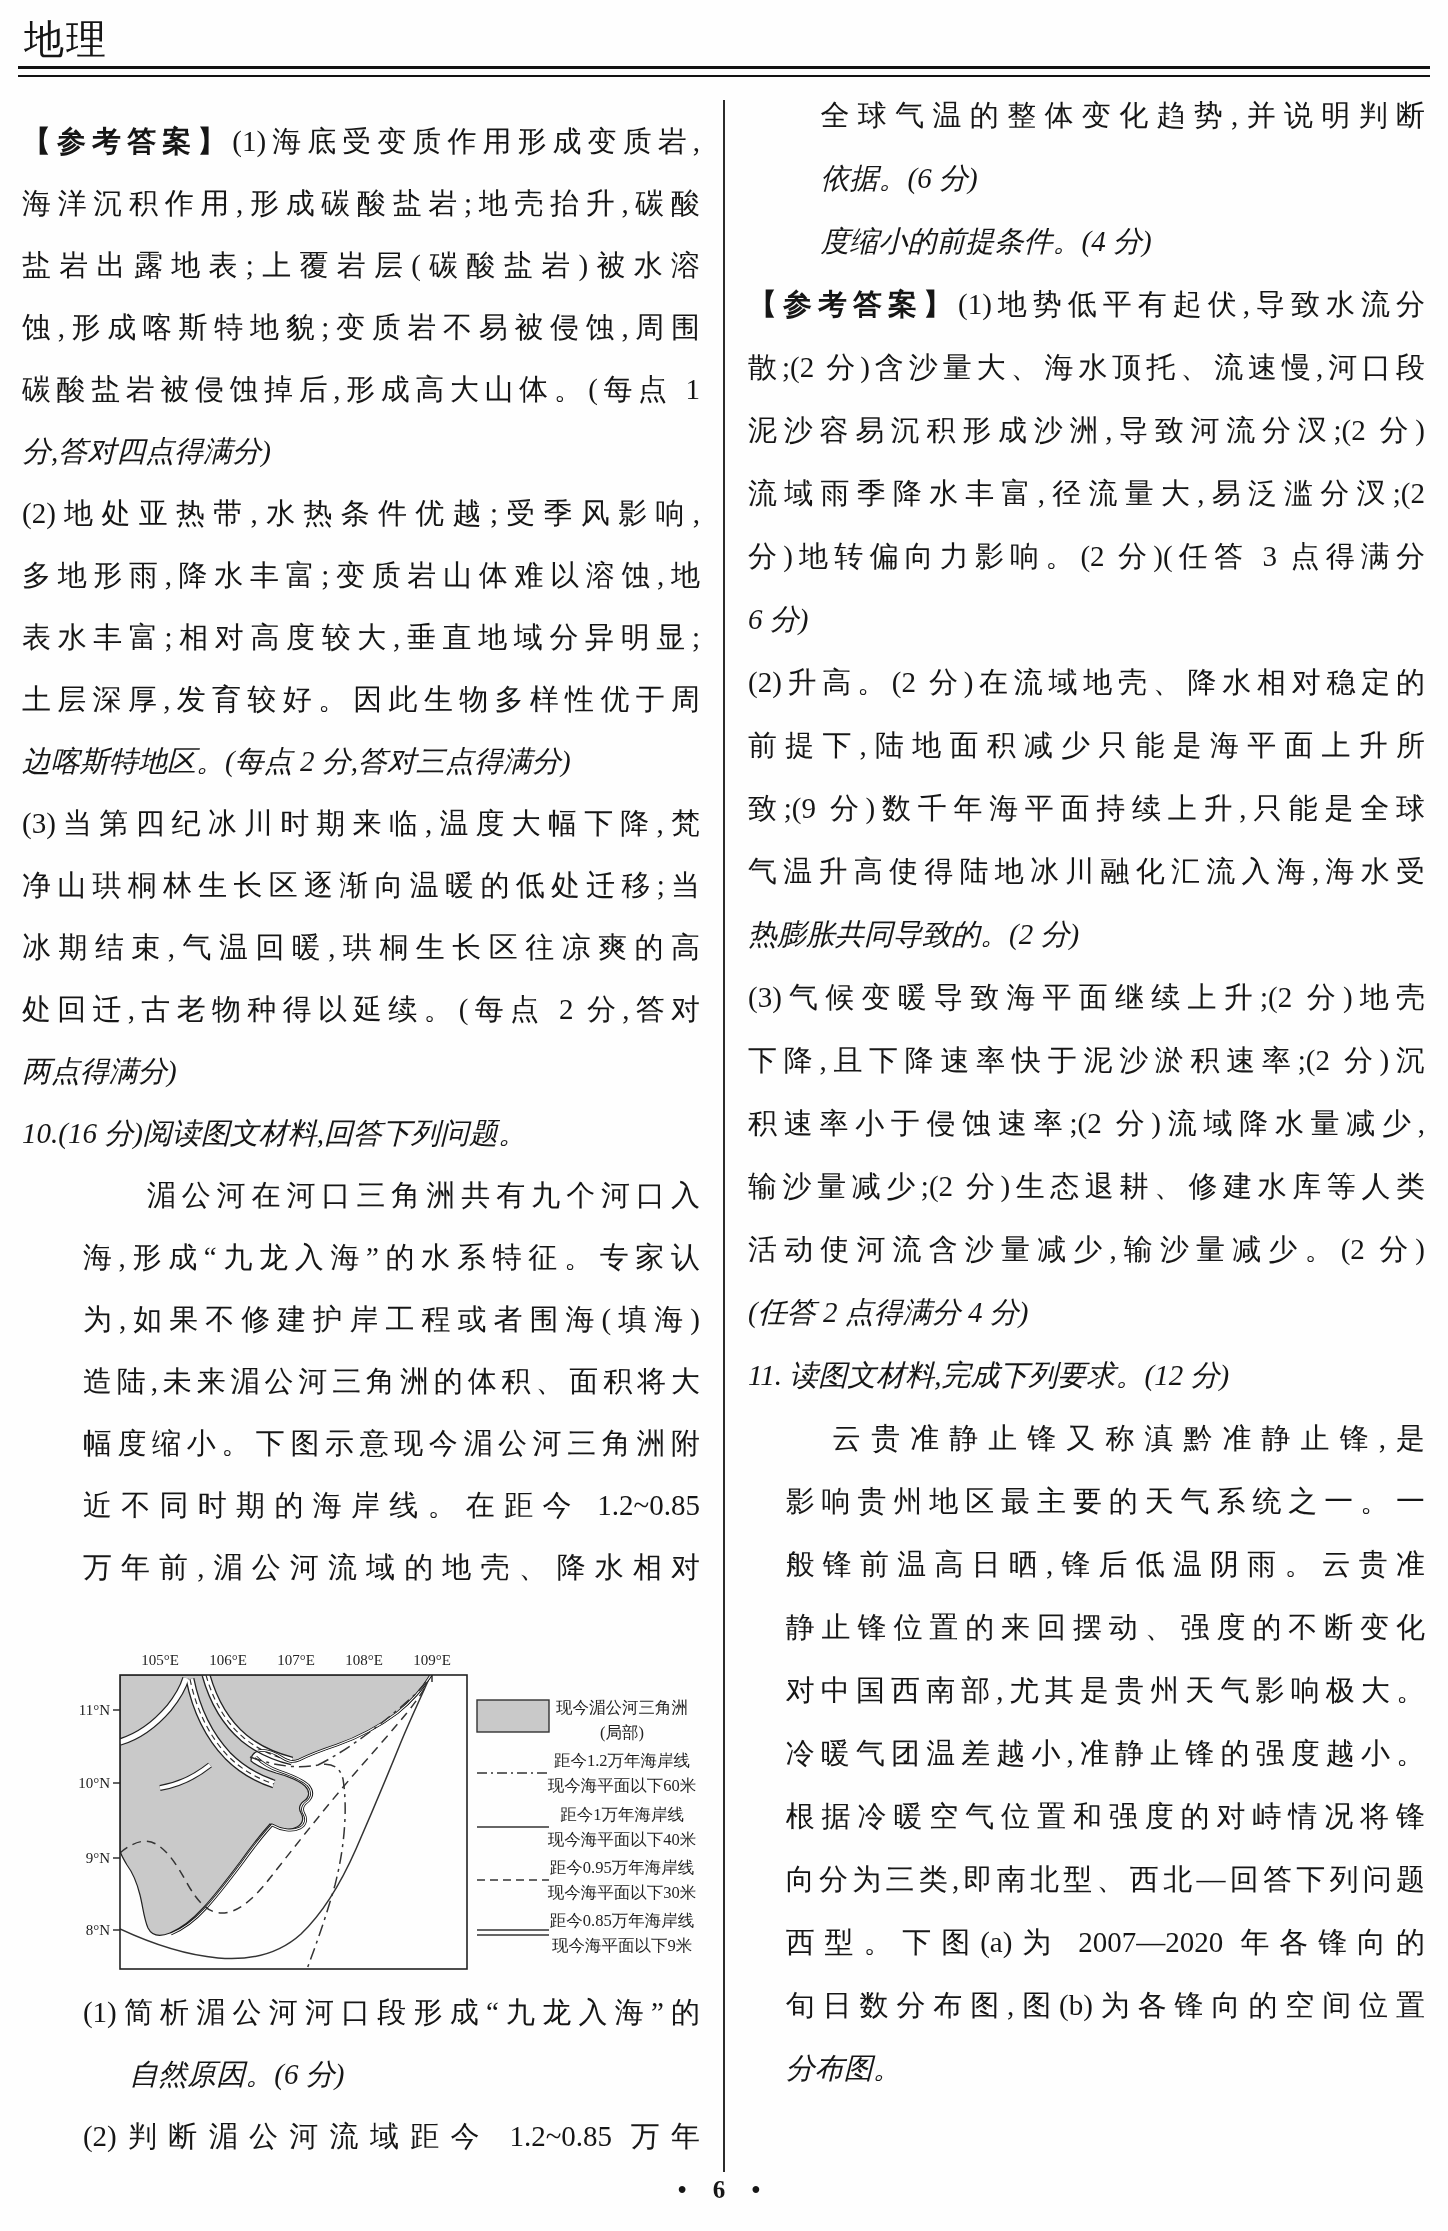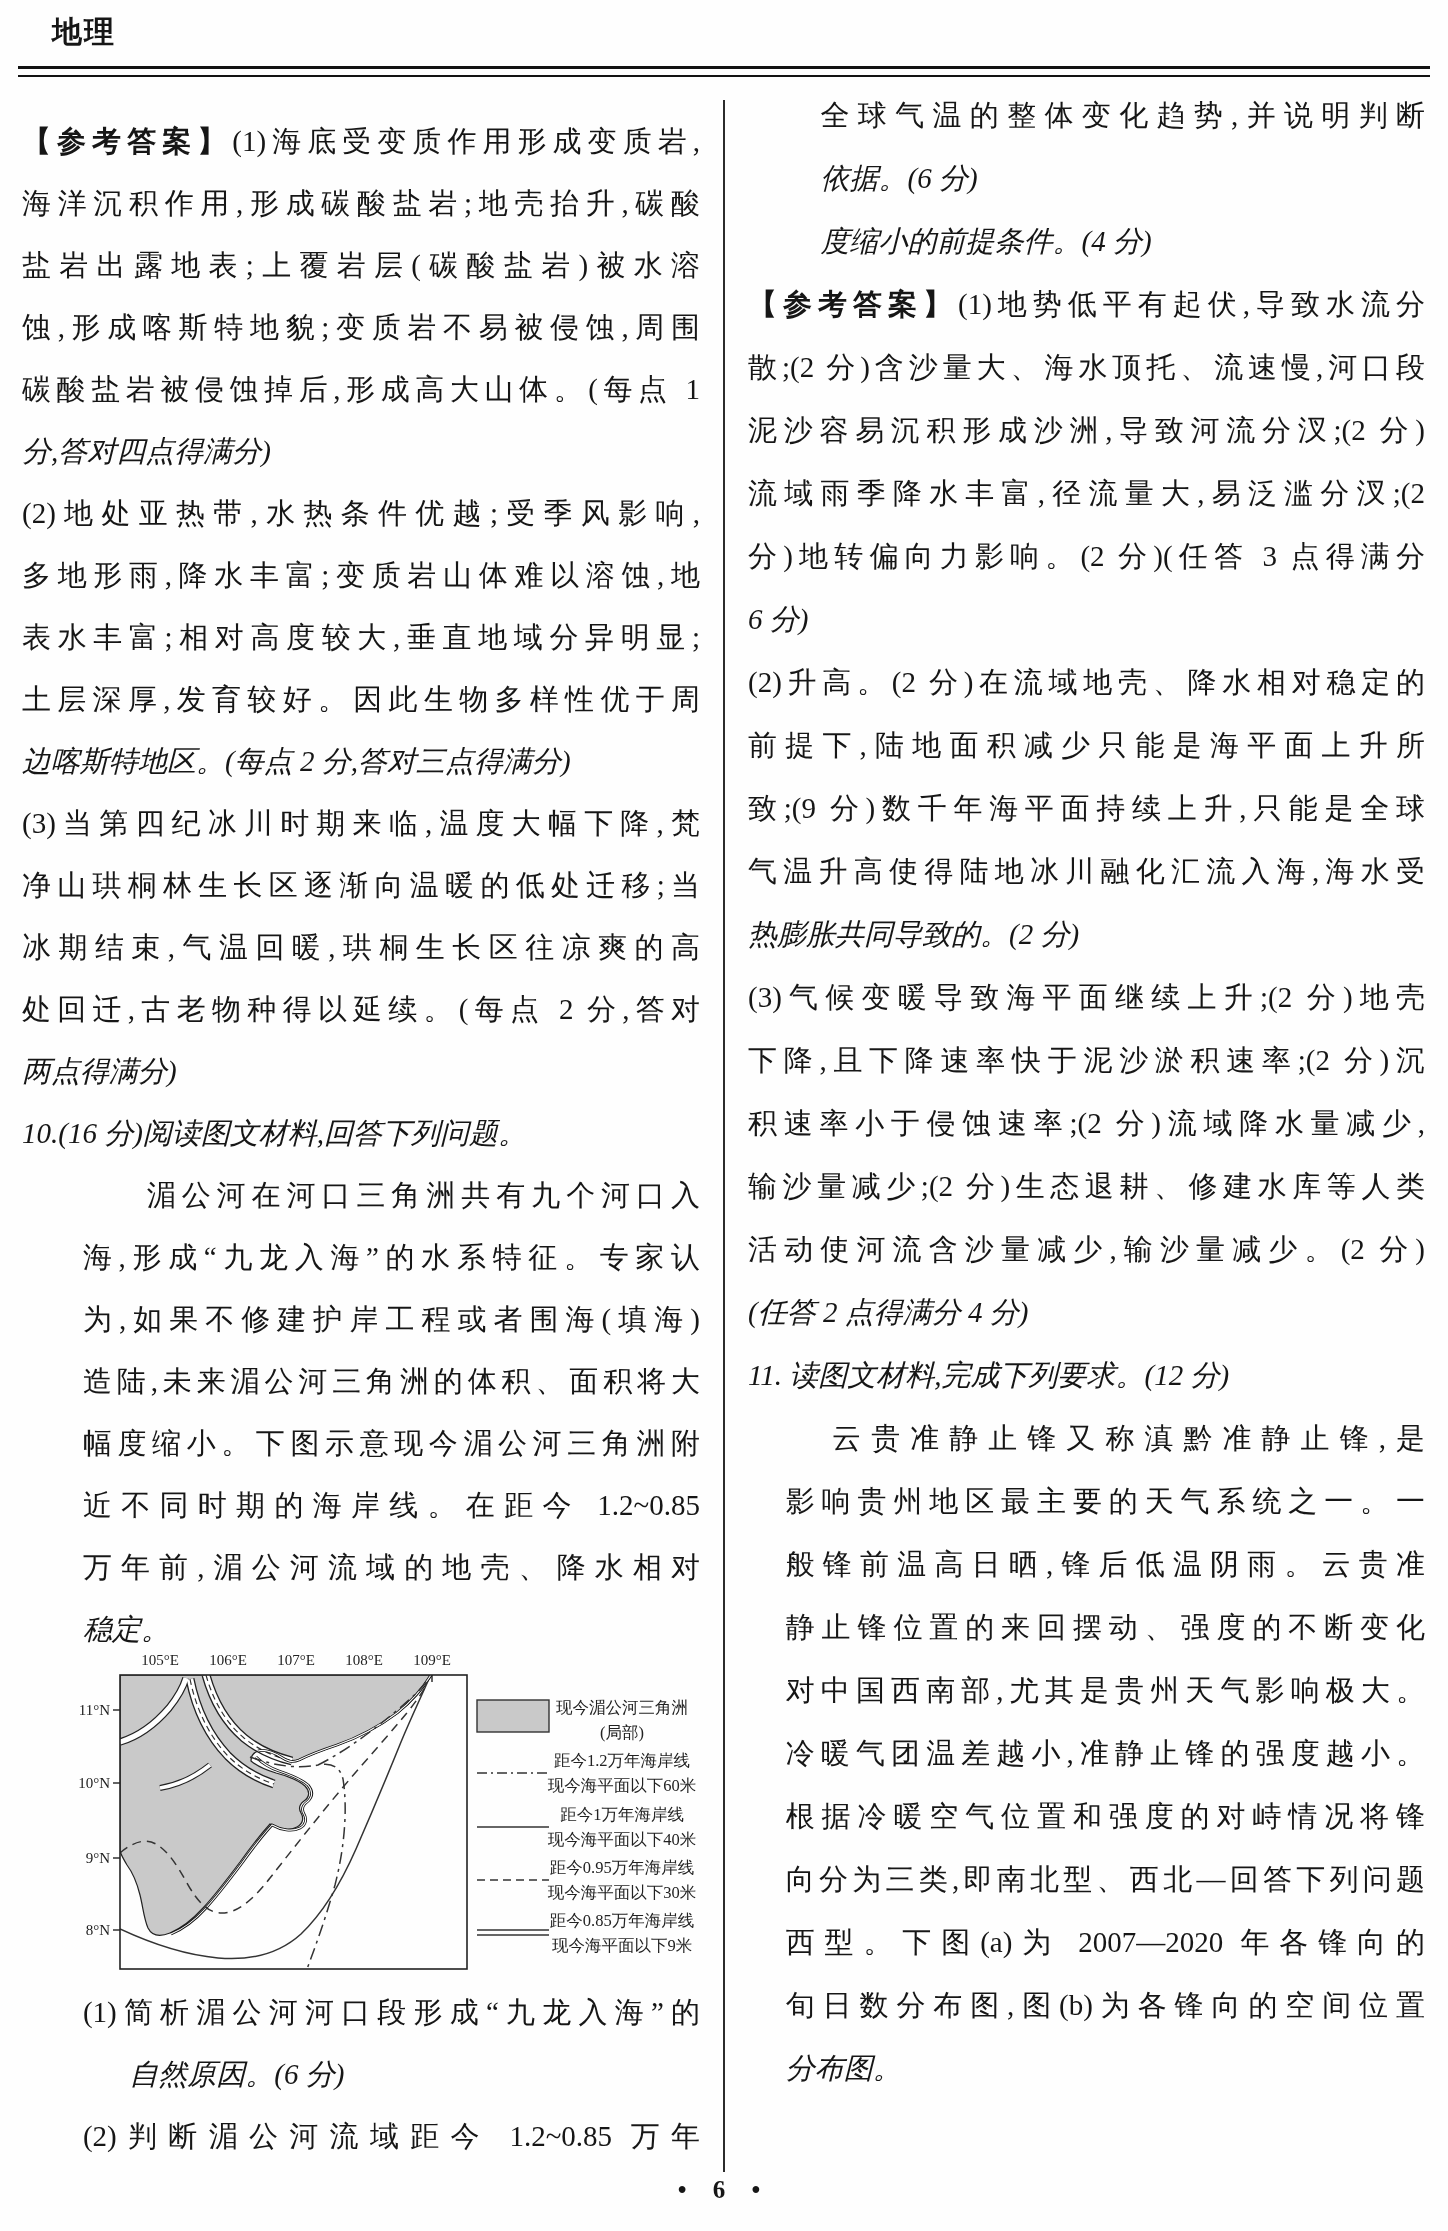--- a/index.html
+++ b/index.html
@@ -8,21 +8,21 @@
     position:relative;
     width:1448px;height:2231px;
     margin:0 auto;
     background:#fefefe;
     color:#161616;
     font-family:"Liberation Serif","DejaVu Serif",serif;
     overflow:hidden;
   }
   .hdr{
     position:absolute;left:24px;top:12px;
-    font-size:30px;font-weight:700;letter-spacing:2px;margin-left:28px;
+    font-size:40px;font-weight:400;letter-spacing:2px;
   }
   .double-rule{
     position:absolute;left:18px;top:66px;width:1412px;height:6px;
     border-top:3px solid #121212;border-bottom:2px solid #121212;
   }
   .col-divider{
     position:absolute;left:723px;top:100px;width:2px;height:2072px;
     background:#2b2b2b;
   }
   .col{position:absolute;}
@@ -75,21 +75,20 @@
       <div class="line">处回迁,古老物种得以延续。(每点 2 分,答对</div>
       <div class="line end">两点得满分)</div>
       <div class="line end">10.(16 分)阅读图文材料,回答下列问题。</div>
       <div class="line" style="padding-left: 124.7px;">湄公河在河口三角洲共有九个河口入</div>
       <div class="line" style="padding-left: 60.9px;">海,形成“九龙入海”的水系特征。专家认</div>
       <div class="line" style="padding-left: 60.9px;">为,如果不修建护岸工程或者围海(填海)</div>
       <div class="line" style="padding-left: 60.9px;">造陆,未来湄公河三角洲的体积、面积将大</div>
       <div class="line" style="padding-left: 60.9px;">幅度缩小。下图示意现今湄公河三角洲附</div>
       <div class="line" style="padding-left: 60.9px;">近不同时期的海岸线。在距今 1.2~0.85</div>
       <div class="line" style="padding-left: 60.9px;">万年前,湄公河流域的地壳、降水相对</div>
-      <div class="line end" style="padding-left: 60.9px;">稳定。</div>
     </div>
   <div id="left-col-bottom" class="col col-left">
       <div class="line" style="padding-left: 60.9px;">(1)简析湄公河河口段形成“九龙入海”的</div>
       <div class="line end" style="padding-left: 107.3px;">自然原因。(6 分)</div>
       <div class="line" style="padding-left: 60.9px;">(2)判断湄公河流域距今 1.2~0.85 万年</div>
     </div>
   <div id="right-col" class="col col-right">
       <div class="line" style="padding-left: 72.5px;">全球气温的整体变化趋势,并说明判断</div>
       <div class="line end" style="padding-left: 72.5px;">依据。(6 分)</div>
       <div class="line end" style="padding-left: 72.5px;">度缩小的前提条件。(4 分)</div>

